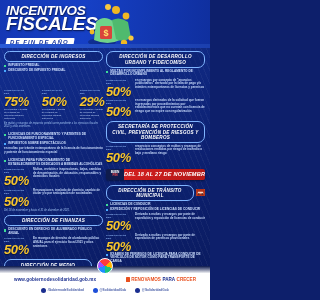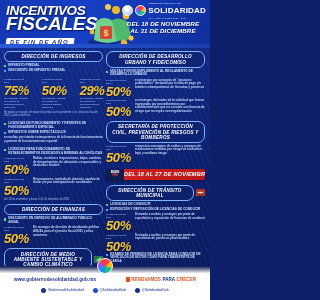--- a/index.html
+++ b/index.html
@@ -113,21 +113,21 @@
   .bl .sq {
     width:2.2px; height:2.2px; background:#3ddc97; margin-top:1px; flex:none;
     transform: rotate(0deg);
   }
   .bl .sq.blue { background:#49a8ff; }
   .bl p {
     font-size:3.1px; font-weight:700; color:#cfe0ff; line-height:3.7px;
     letter-spacing:.05px;
   }
 
-  .disc-row { display:flex; gap:13px; margin-top:5px; }
+  .disc-row { display:flex; gap:13px; margin-top:16px; }
   .disc-cell { flex:1; }
   .disc-lbl {
     font-size:2.5px; font-weight:700; color:#8fb6f5; line-height:3px;
     letter-spacing:.1px; text-transform:uppercase;
   }
   .pct {
     font-size:13px; font-weight:900; font-style:italic;
     color:#f7c52d; line-height:13px; letter-spacing:-.4px;
     text-shadow: 0 1px 1px rgba(0,0,0,.5);
   }
@@ -238,35 +238,20 @@
       <circle cx="22" cy="5" r="3" fill="#f7c93f"></circle>
       <path d="M10 20 Q18 12 28 20 L34 38 Q22 44 8 38 Z" fill="#6fd38a"></path>
       <path d="M26 18 Q34 14 42 20 L45 36 Q36 41 30 37 Z" fill="#4fba6e"></path>
       <rect x="14" y="24" width="12" height="13" rx="1.5" fill="#d9453c"></rect>
       <text x="20" y="34" font-size="9" font-weight="900" fill="#ffe36b" text-anchor="middle" font-family="Liberation Sans">$</text>
       <circle cx="38" cy="41" r="3.2" fill="#f0b823"></circle>
       <circle cx="45" cy="36" r="2.6" fill="#f7c93f"></circle>
       <circle cx="6" cy="30" r="2.4" fill="#f0b823"></circle>
     </svg>
 
-    <div class="hdr-right">
-      <div class="logo-row">
-        <div class="seal"></div>
-        <div class="seal2"></div>
-        <div class="sol-txt">
-          <span class="sol-sup">GOBIERNO MUNICIPAL DE</span>
-          <span class="sol-main">SOLIDARIDAD</span>
-          <span class="sol-sub">PLAYA DEL CARMEN 2021 - 2024</span>
-        </div>
-      </div>
-      <div class="dates">
-        <div>DEL 18 DE NOVIEMBRE</div>
-        <div>AL 31 DE DICIEMBRE</div>
-      </div>
-    </div>
   </div>
 
   <div class="cols">
 
     <div class="col" id="col-left">
         <div class="sec">
           <div class="sec-hd-row">
             <div class="sec-hd">
               <span>DIRECCIÓN DE INGRESOS</span>
             </div>

